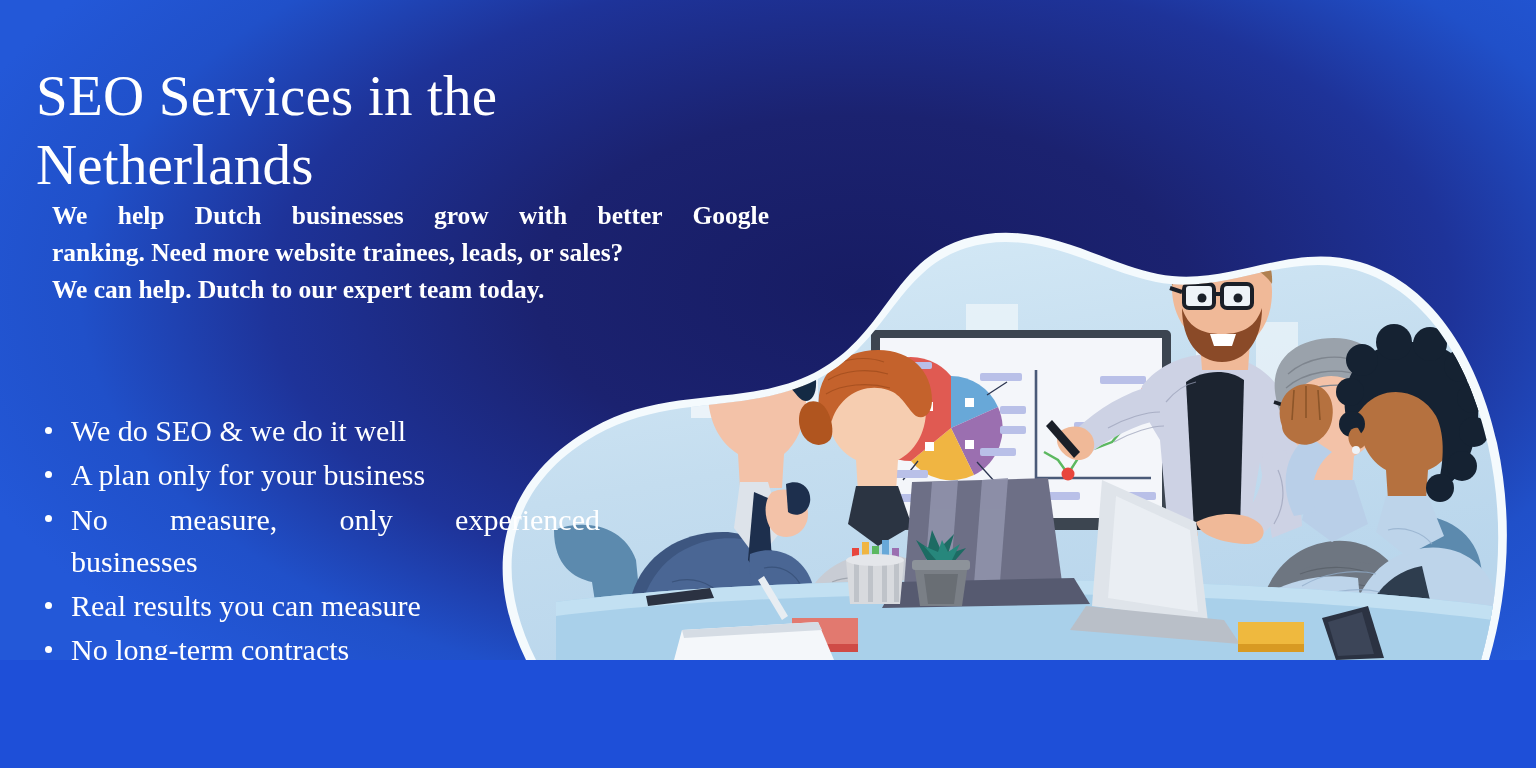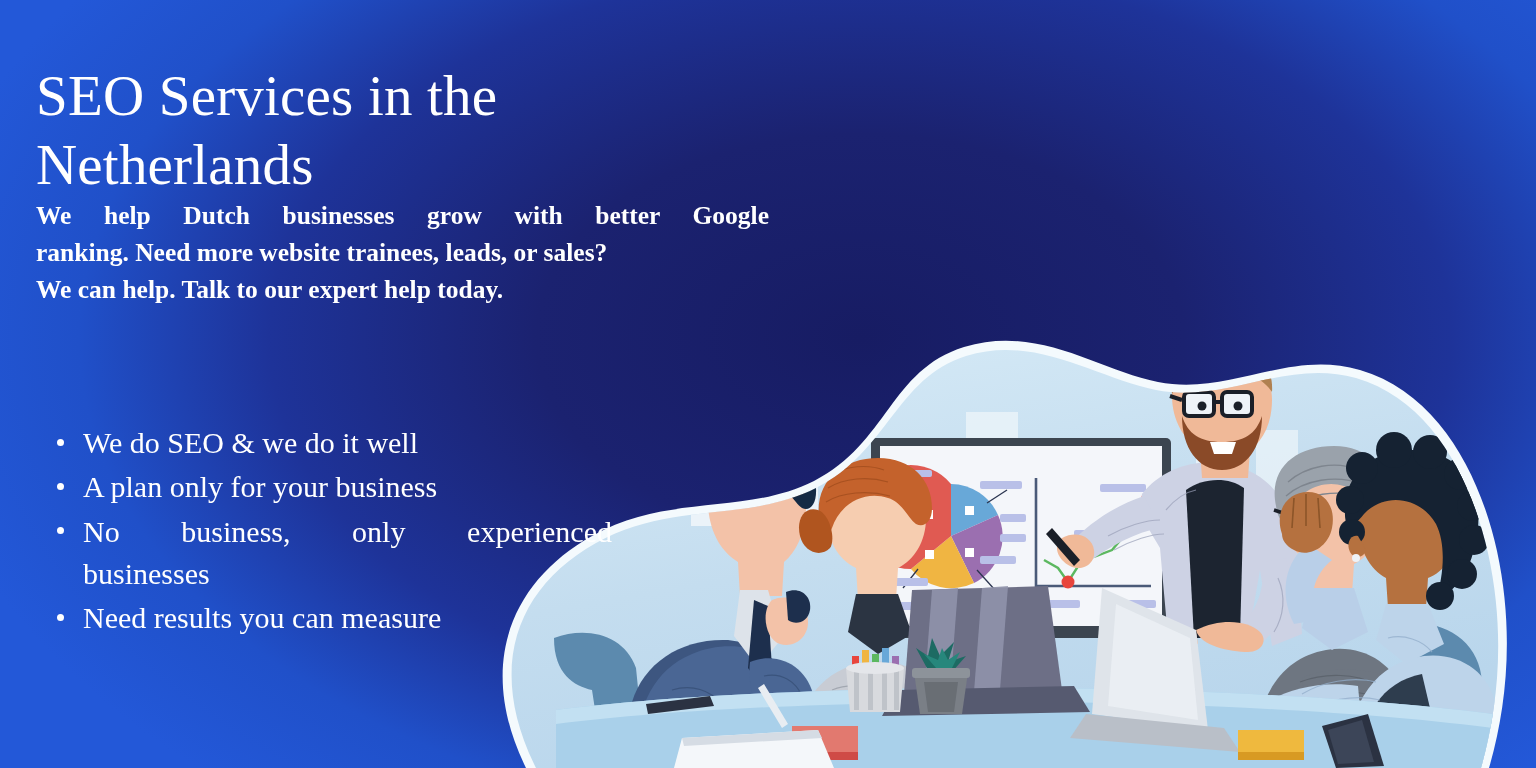--- a/index.html
+++ b/index.html
@@ -3,45 +3,45 @@
 <meta charset="utf-8">
 <title>SEO Services in the Netherlands</title>
 <style>
   html,body{margin:0;padding:0;}
   body{
     width:1536px;height:768px;overflow:hidden;
     font-family:"Liberation Serif","DejaVu Serif",serif;
     background:#1e4fd8;
   }
   .banner{
-    position:relative;width:1536px;height:768px;overflow:hidden;
+    position:relative;width:1536px;height:660px;overflow:hidden;
     background:
       radial-gradient(ellipse 62% 78% at 56% 44%, #171c63 0%, #1b2270 34%, #1e3399 62%, #2050c9 82%, #2358d8 100%),
       linear-gradient(115deg,#2563e8 0%,#2a62e6 18%,#243fb0 40%,#1b2270 62%,#1d3ba8 82%,#2a62e8 100%);
   }
 
   
   .copy{position:absolute;left:36px;top:0;width:760px;height:768px;z-index:40;}
 
   .title{
     position:absolute;left:0;top:24px;width:730px;
     color:#ffffff;font-size:57px;line-height:1.20;font-weight:400;
     letter-spacing:.2px;white-space:pre-line;
   }
   .subhead{
     position:absolute;left:0;top:198px;width:733px;
     color:#ffffff;font-size:25.5px;line-height:1.45;font-weight:700;
     text-align:justify;
   }
-  .subhead .ln{display:block;}
+  .subhead .ln{display:block;margin-left:16px;}
   .subhead .ln.j{text-align:justify;text-align-last:justify;}
 
   .bullets{
     position:absolute;left:0;top:406px;width:560px;
-    margin:16px;padding:0;list-style:none;
+    margin:4px;padding:0;list-style:none;
     color:#ffffff;font-size:30px;line-height:1.41;font-weight:400;
   }
   .bullets li{
     position:relative;padding-left:31px;margin:0 0 2px 0;
   }
   .bullets li .dot{
     position:absolute;left:5px;top:.56em;width:7px;height:7px;
     border-radius:50%;background:#ffffff;
   }
   .bullets li.just span.tx{display:block;text-align:justify;}
@@ -419,40 +419,44 @@
   </div>
 
   <div class="copy">
 
     <h1 class="title">SEO  Services in the
 Netherlands</h1>
 
     <div class="subhead">
       <span class="ln j">We help Dutch businesses grow with better Google</span>
       <span class="ln">ranking. Need more website trainees, leads, or sales?</span>
-      <span class="ln">We can help. Talk to our expert help today.</span>
+      <span class="ln">We can help. Dutch to our expert team today.</span>
     </div>
 
     <ul class="bullets">
       <li>
         <span class="dot"></span>
         <span>We do SEO &amp; we do it well</span>
       </li>
       <li>
         <span class="dot"></span>
         <span>A plan only for your business</span>
       </li>
       <li class="just">
         <span class="dot"></span>
         <span class="tx">
-          <span class="l1">No business, only experienced</span>
+          <span class="l1">No measure, only experienced</span>
           <span>businesses</span>
         </span>
       </li>
       <li>
         <span class="dot"></span>
-        <span>Need results you can measure</span>
+        <span>Real results you can measure</span>
+      </li>
+      <li>
+        <span class="dot"></span>
+        <span>No long-term contracts</span>
       </li>
     </ul>
 
   </div>
 
 </div>
 
 </body></html>

